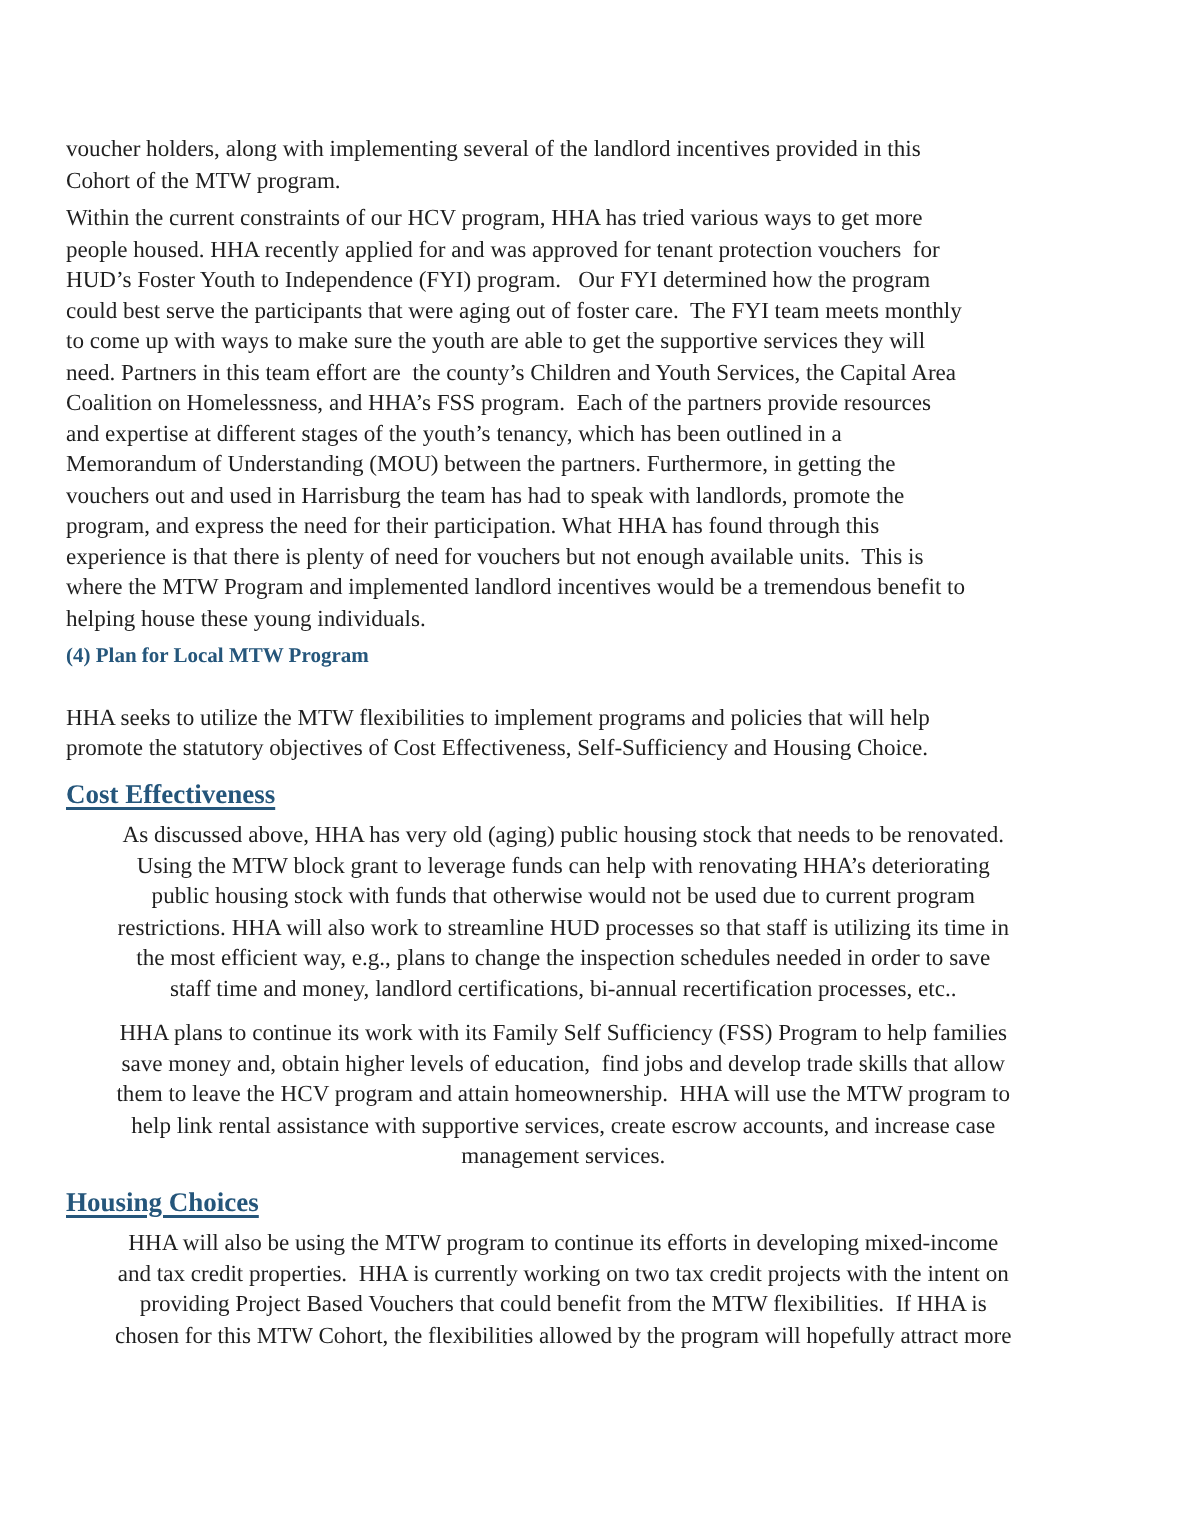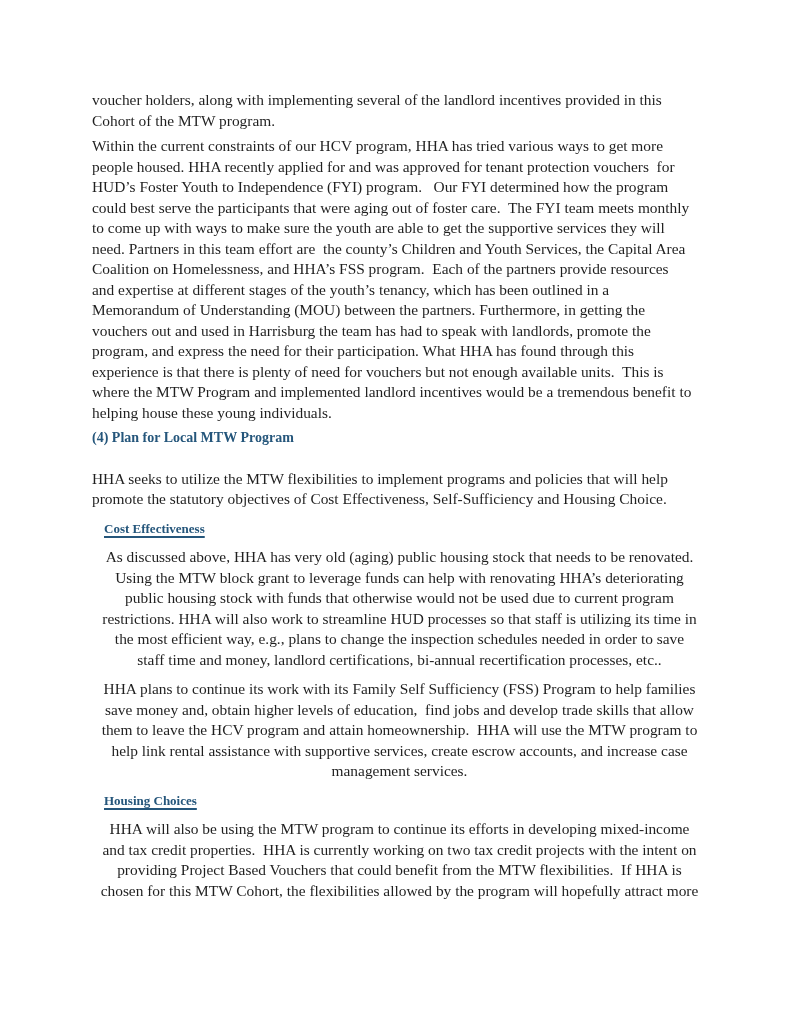--- a/index.html
+++ b/index.html
@@ -6,21 +6,21 @@
     margin: 0;
     padding: 0;
     background: #ffffff;
   }
   .page {
     position: relative;
     width: 791px;
     height: 1024px;
     background: #ffffff;
     box-sizing: border-box;
-    padding: 90px 84px 0 92px;
+    padding: 90px 84px 0 44px;
     font-family: "Liberation Serif", "DejaVu Serif", serif;
     font-size: 15.4px;
     line-height: 20.5px;
     color: #1f1f1f;
     overflow: hidden;
   }
   .para {
     margin: 0 0 5px 0;
     white-space: pre-wrap;
   }
@@ -32,25 +32,25 @@
     text-align: center;
   }
   .section-heading {
     font-size: 14px;
     font-weight: bold;
     color: #25567b;
     line-height: 20.5px;
     margin: 0 0 20px 0;
   }
   .subheading {
-    font-size: 13px;
+    font-size: 18px;
     font-weight: bold;
     color: #25567b;
     line-height: 20.5px;
-    margin: 0 0 8px 12px;
+    margin: 0 0 8px 0;
     text-decoration: underline;
     text-decoration-thickness: 1.5px;
     text-underline-offset: 3px;
   }
 </style>
 </head>
 <body>
 
 <div class="page">
 

